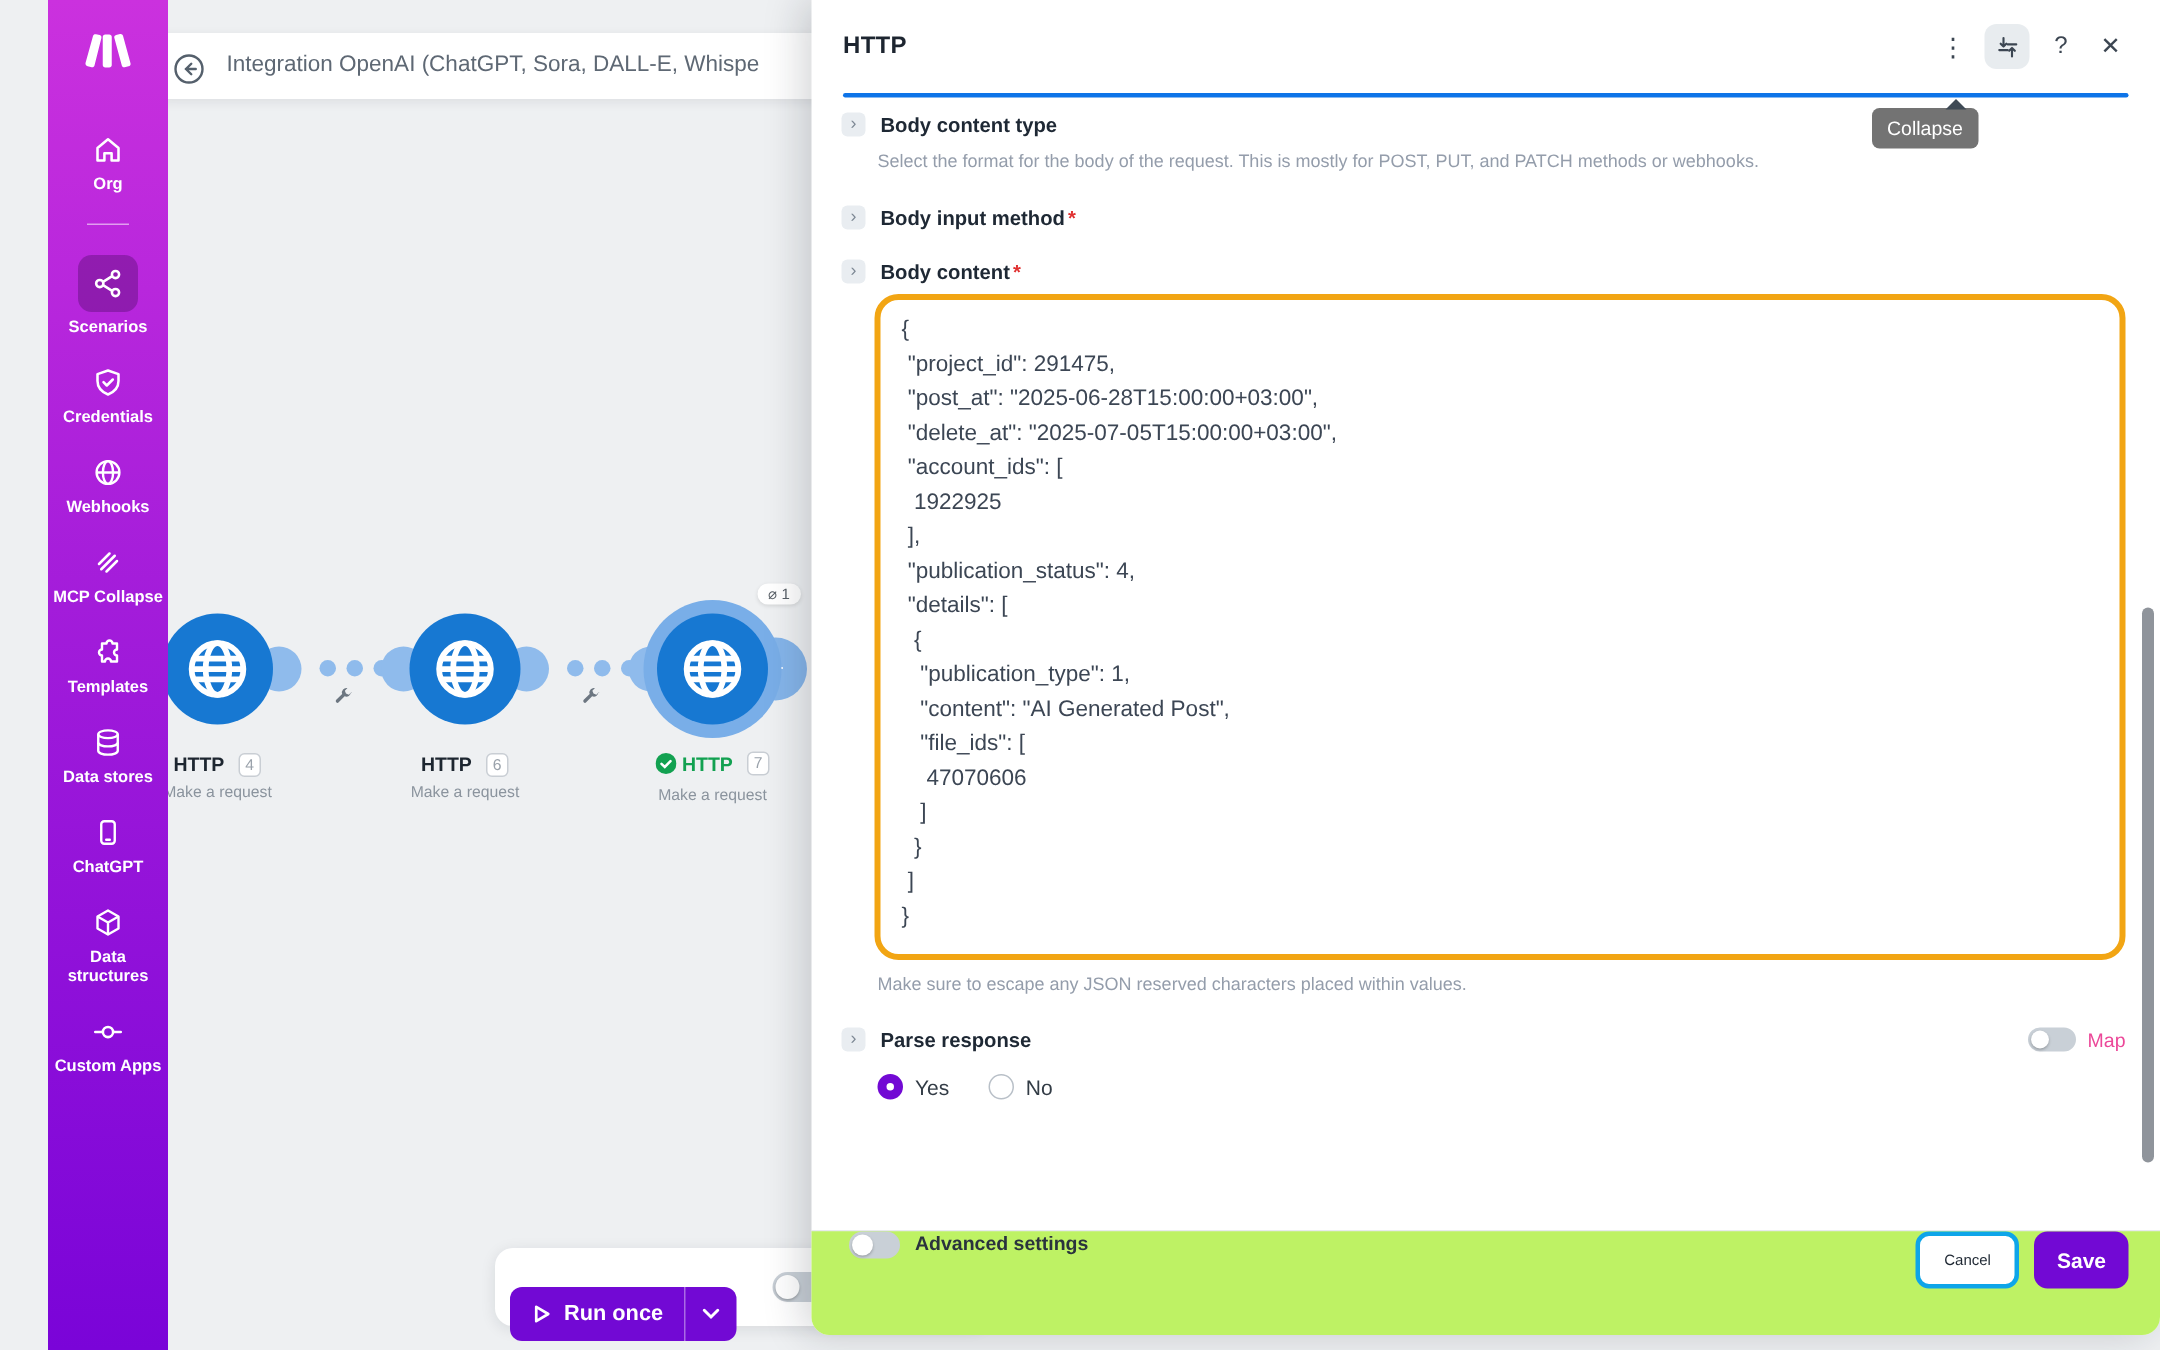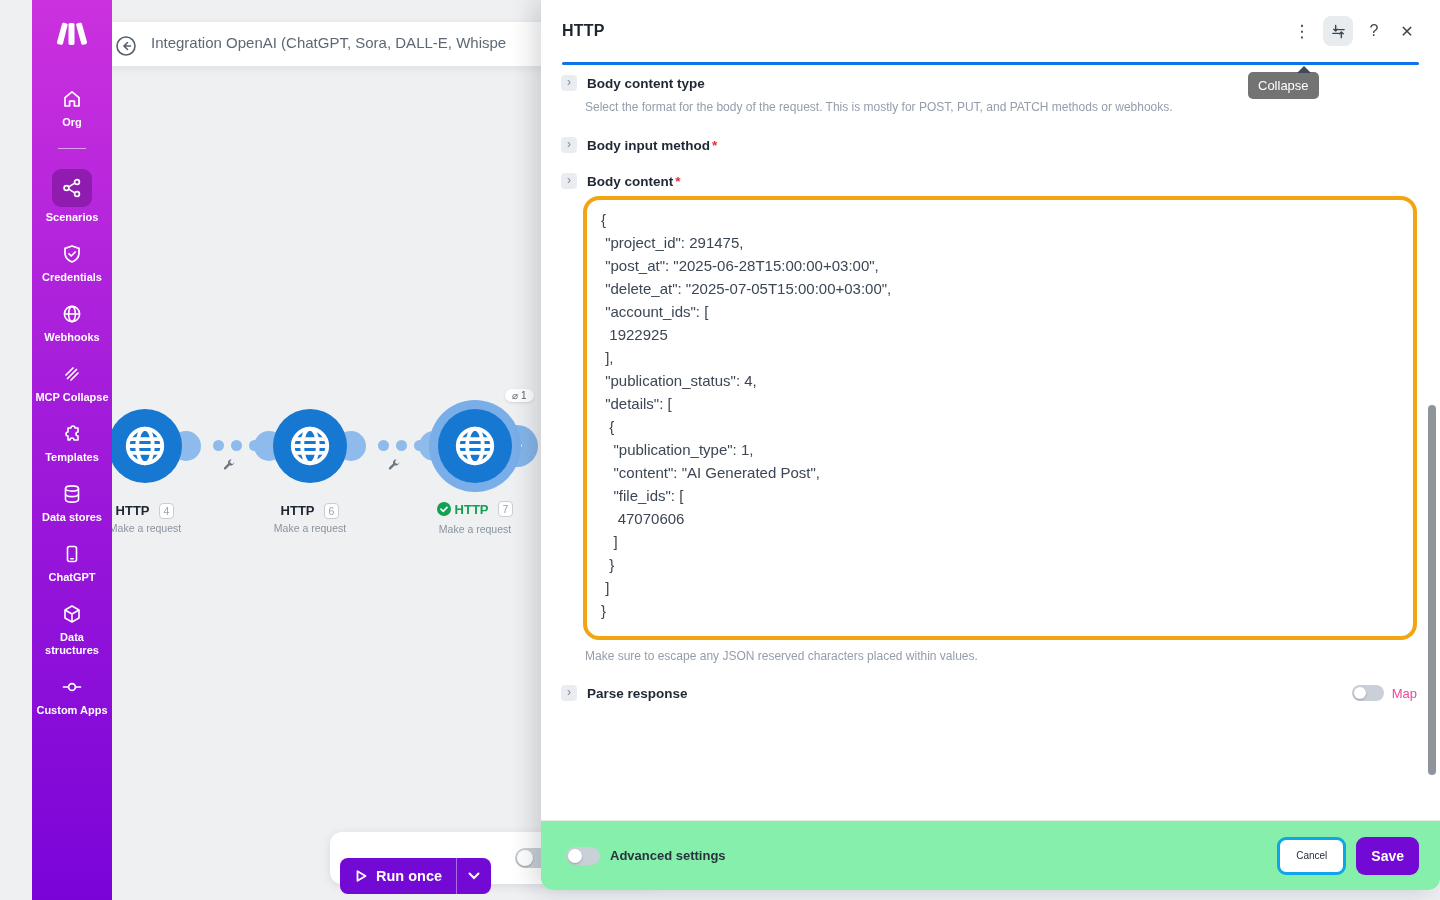--- a/index.html
+++ b/index.html
@@ -94,21 +94,21 @@
   .map-label { font-size:13px; color:#ec4899; }
   .radio-row { display:flex; align-items:center; gap:26px; margin:15px 0 0 24px; }
   .radio-opt { display:flex; align-items:center; gap:8px; cursor:pointer; }
   .radio { width:17px; height:17px; border-radius:50%; }
   .radio.on { background:#7209d4; position:relative; }
   .radio.on::after { content:""; position:absolute; left:6px; top:6px; width:5px; height:5px; border-radius:50%; background:#fff; }
   .radio.off { background:#fff; border:1.5px solid #b9c0c8; }
   .radio-label { font-size:14px; color:#333c46; }
 
   .panel-footer { position:absolute; left:0; right:0; bottom:0; height:70px; border-top:1px solid #e8eaed;
-    display:flex; align-items:center; padding:12px 21px; border-radius:0 0 12px 12px; background:#86efac; }
+    display:flex; align-items:flex-start; padding:0 21px; border-radius:0 0 12px 12px; background:#bef264; }
   .adv-label { margin-left:10px; font-size:13px; font-weight:600; color:#2a333d; }
   .btn-cancel { margin-left:auto; height:38px; padding:0 16px; background:#fff; border:3px solid #0ea5e9;
     border-radius:9px; font-size:10px; color:#1f2833; cursor:pointer; font-family:Liberation Sans, sans-serif; }
   .btn-save { margin-left:10px; height:38px; padding:0 15px; background:#7209d4; border:none;
     border-radius:9px; font-size:14px; font-weight:700; color:#fff; cursor:pointer; font-family:inherit; }
 
   .tooltip { position:absolute; left:707px; top:72px; background:#737373; color:#fff; font-size:13px;
     padding:6px 10px; border-radius:5px; z-index:25; }
   .tooltip::before { content:""; position:absolute; top:-6px; left:69%; width:0; height:0;
     border-left:7px solid transparent; border-right:7px solid transparent; border-bottom:7px solid #3f4a55; }
@@ -416,20 +416,30 @@
       <div class="parse-row">
         <span class="sec-chevron">›</span>
         <span class="field-label" style="margin-left:10px">Parse response</span>
         <span class="map-wrap">
           <span class="toggle tg-sm">
               <span class="knob"></span>
             </span>
           <span class="map-label">Map</span>
         </span>
       </div>
+      <div class="radio-row">
+        <span class="radio-opt">
+          <span class="radio on"></span>
+          <span class="radio-label">Yes</span>
+        </span>
+        <span class="radio-opt">
+          <span class="radio off"></span>
+          <span class="radio-label">No</span>
+        </span>
+      </div>
     </div>
 
     <div class="panel-footer">
       <span class="toggle tg-md" style="margin-left:4px">
           <span class="knob"></span>
         </span>
       <span class="adv-label">Advanced settings</span>
       <button class="btn-cancel">Cancel</button>
       <button class="btn-save">Save</button>
     </div>

